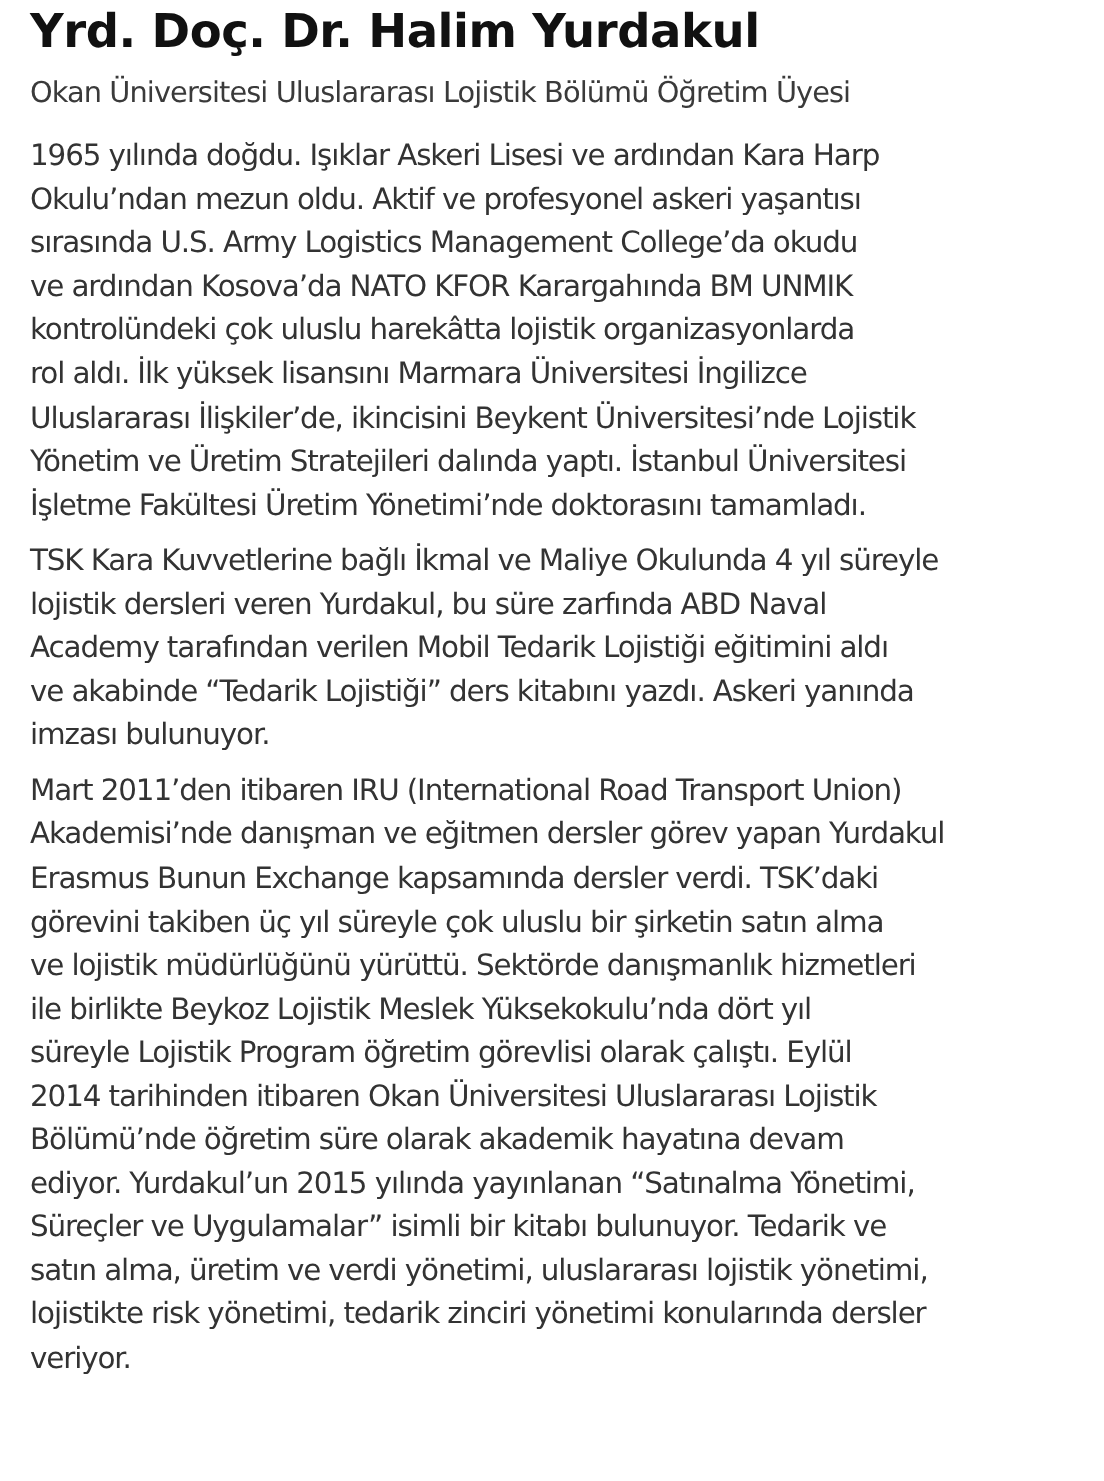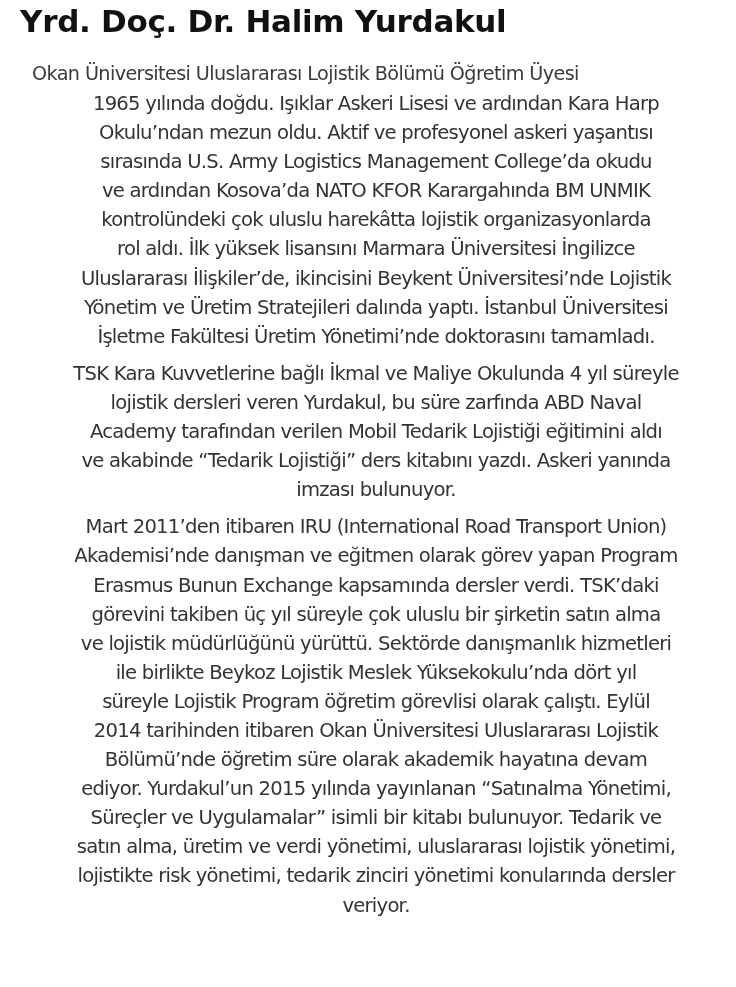--- a/index.html
+++ b/index.html
@@ -29,41 +29,40 @@
       top: 3px;
       left: 0;
       white-space: nowrap;
       letter-spacing: -0.3px;
     }
     .subtitle {
       font-family: "DejaVu Sans", sans-serif;
       font-weight: normal;
       font-size: 19.2px;
       color: #3a3a3a;
-      margin: 12px;
+      margin: 0;
       position: absolute;
       top: 50px;
       left: 0;
       white-space: nowrap;
       letter-spacing: -0.6px;
     }
     .body {
       position: absolute;
       top: 89px;
       left: 0;
       width: 712px;
     }
     .para {
       font-family: "DejaVu Sans", sans-serif;
       font-size: 19.6px;
       line-height: 29.1px;
       color: #333333;
       margin: 0 0 8px 0;
       letter-spacing: -0.75px;
-      text-align: center;
     }
     .line {
       display: block;
       white-space: nowrap;
     }
   </style>
 </head>
 <body>
 
 <div class="page">
@@ -86,21 +85,21 @@
     <p class="para">
       <span class="line">TSK Kara Kuvvetlerine bağlı İkmal ve Maliye Okulunda 4 yıl süreyle</span>
       <span class="line">lojistik dersleri veren Yurdakul, bu süre zarfında ABD Naval</span>
       <span class="line">Academy tarafından verilen Mobil Tedarik Lojistiği eğitimini aldı</span>
       <span class="line">ve akabinde “Tedarik Lojistiği” ders kitabını yazdı. Askeri yanında</span>
       <span class="line">imzası bulunuyor.</span>
     </p>
 
     <p class="para">
       <span class="line">Mart 2011’den itibaren IRU (International Road Transport Union)</span>
-      <span class="line">Akademisi’nde danışman ve eğitmen olarak görev yapan Program</span>
+      <span class="line">Akademisi’nde danışman ve eğitmen dersler görev yapan Yurdakul</span>
       <span class="line">Erasmus Bunun Exchange kapsamında dersler verdi. TSK’daki</span>
       <span class="line">görevini takiben üç yıl süreyle çok uluslu bir şirketin satın alma</span>
       <span class="line">ve lojistik müdürlüğünü yürüttü. Sektörde danışmanlık hizmetleri</span>
       <span class="line">ile birlikte Beykoz Lojistik Meslek Yüksekokulu’nda dört yıl</span>
       <span class="line">süreyle Lojistik Program öğretim görevlisi olarak çalıştı. Eylül</span>
       <span class="line">2014 tarihinden itibaren Okan Üniversitesi Uluslararası Lojistik</span>
       <span class="line">Bölümü’nde öğretim süre olarak akademik hayatına devam</span>
       <span class="line">ediyor. Yurdakul’un 2015 yılında yayınlanan “Satınalma Yönetimi,</span>
       <span class="line">Süreçler ve Uygulamalar” isimli bir kitabı bulunuyor. Tedarik ve</span>
       <span class="line">satın alma, üretim ve verdi yönetimi, uluslararası lojistik yönetimi,</span>

